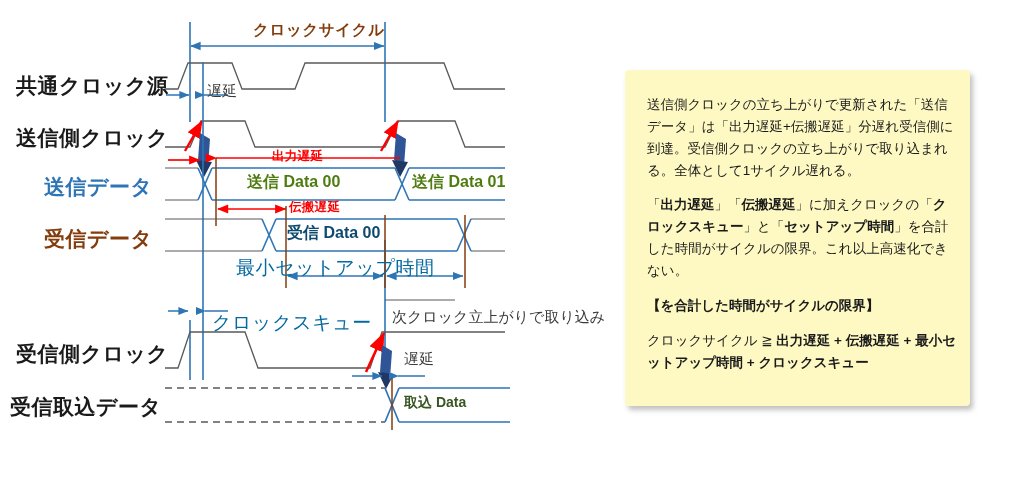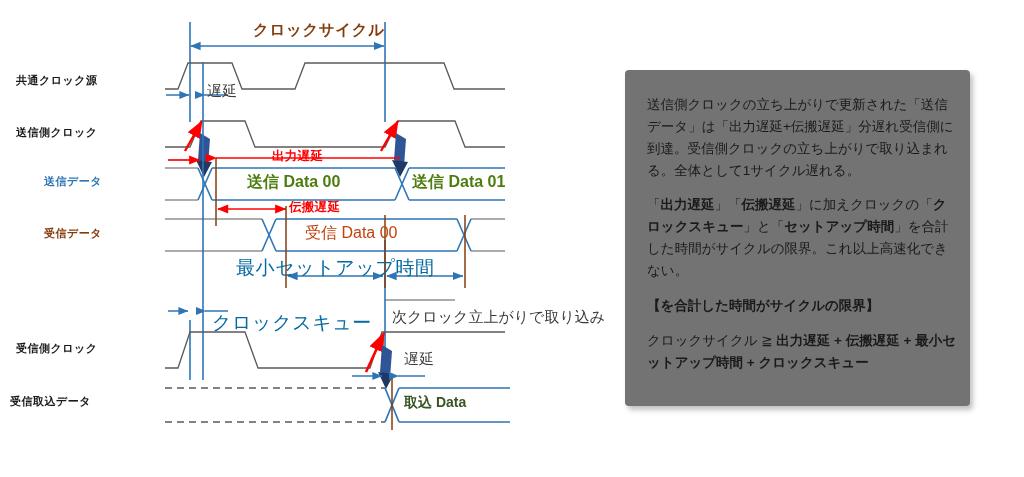--- a/index.html
+++ b/index.html
@@ -5,37 +5,37 @@
   html,body{margin:0;padding:0;background:#ffffff;}
   body{width:1024px;height:477px;overflow:hidden;
        font-family:"Liberation Sans","DejaVu Sans",sans-serif;}
   #root{position:relative;width:1024px;height:477px;background:#fff;}
 
   
   #diagram{position:absolute;left:0;top:0;width:620px;height:477px;}
   #wave-svg{position:absolute;left:0;top:0;}
 
   .rowlabel{position:absolute;white-space:nowrap;font-weight:bold;
-            font-size:11px;letter-spacing:.5px;line-height:1;}
+            font-size:21px;letter-spacing:.5px;line-height:1;}
   .lbl-black{color:#1a1a1a;}
   .lbl-blue{color:#2e75b6;}
   .lbl-brown{color:#843c0c;}
 
   .annot{position:absolute;white-space:nowrap;line-height:1;}
   .annot.brown-b{color:#843c0c;font-weight:bold;font-size:15.5px;letter-spacing:.6px;}
   .annot.red-b{color:#ff0000;font-weight:bold;font-size:12.5px;letter-spacing:.3px;}
   .annot.red-b2{color:#0369a1;font-weight:normal;font-size:19px;letter-spacing:.6px;}
   .annot.gray{color:#3a3a3a;font-size:15px;font-weight:normal;}
   .annot.blue-b{color:#4d7c0f;font-weight:bold;font-size:16px;}
-  .annot.brown-data{color:#c2410c;font-weight:normal;font-size:16px;margin-left:18px;}
+  .annot.brown-data{color:#0c4a6e;font-weight:bold;font-size:16px;}
   .annot.green-b{color:#375623;font-weight:bold;font-size:14px;}
 
   
   #note{position:absolute;left:625px;top:70px;width:345px;height:336px;
-        background:#737373;border-radius:4px;
+        background:#fef9c3;border-radius:4px;
         box-shadow:3px 4px 5px rgba(120,120,120,.45);
         box-sizing:border-box;padding:24px 12px 10px 22px;}
   #note p{margin:0 0 13px 0;color:#1a1a1a;font-size:13.5px;line-height:1.62;
           text-align:left;}
   #note p.last{margin-bottom:0;}
   #note .b{font-weight:bold;}
 </style>
 </head>
 <body>
 

